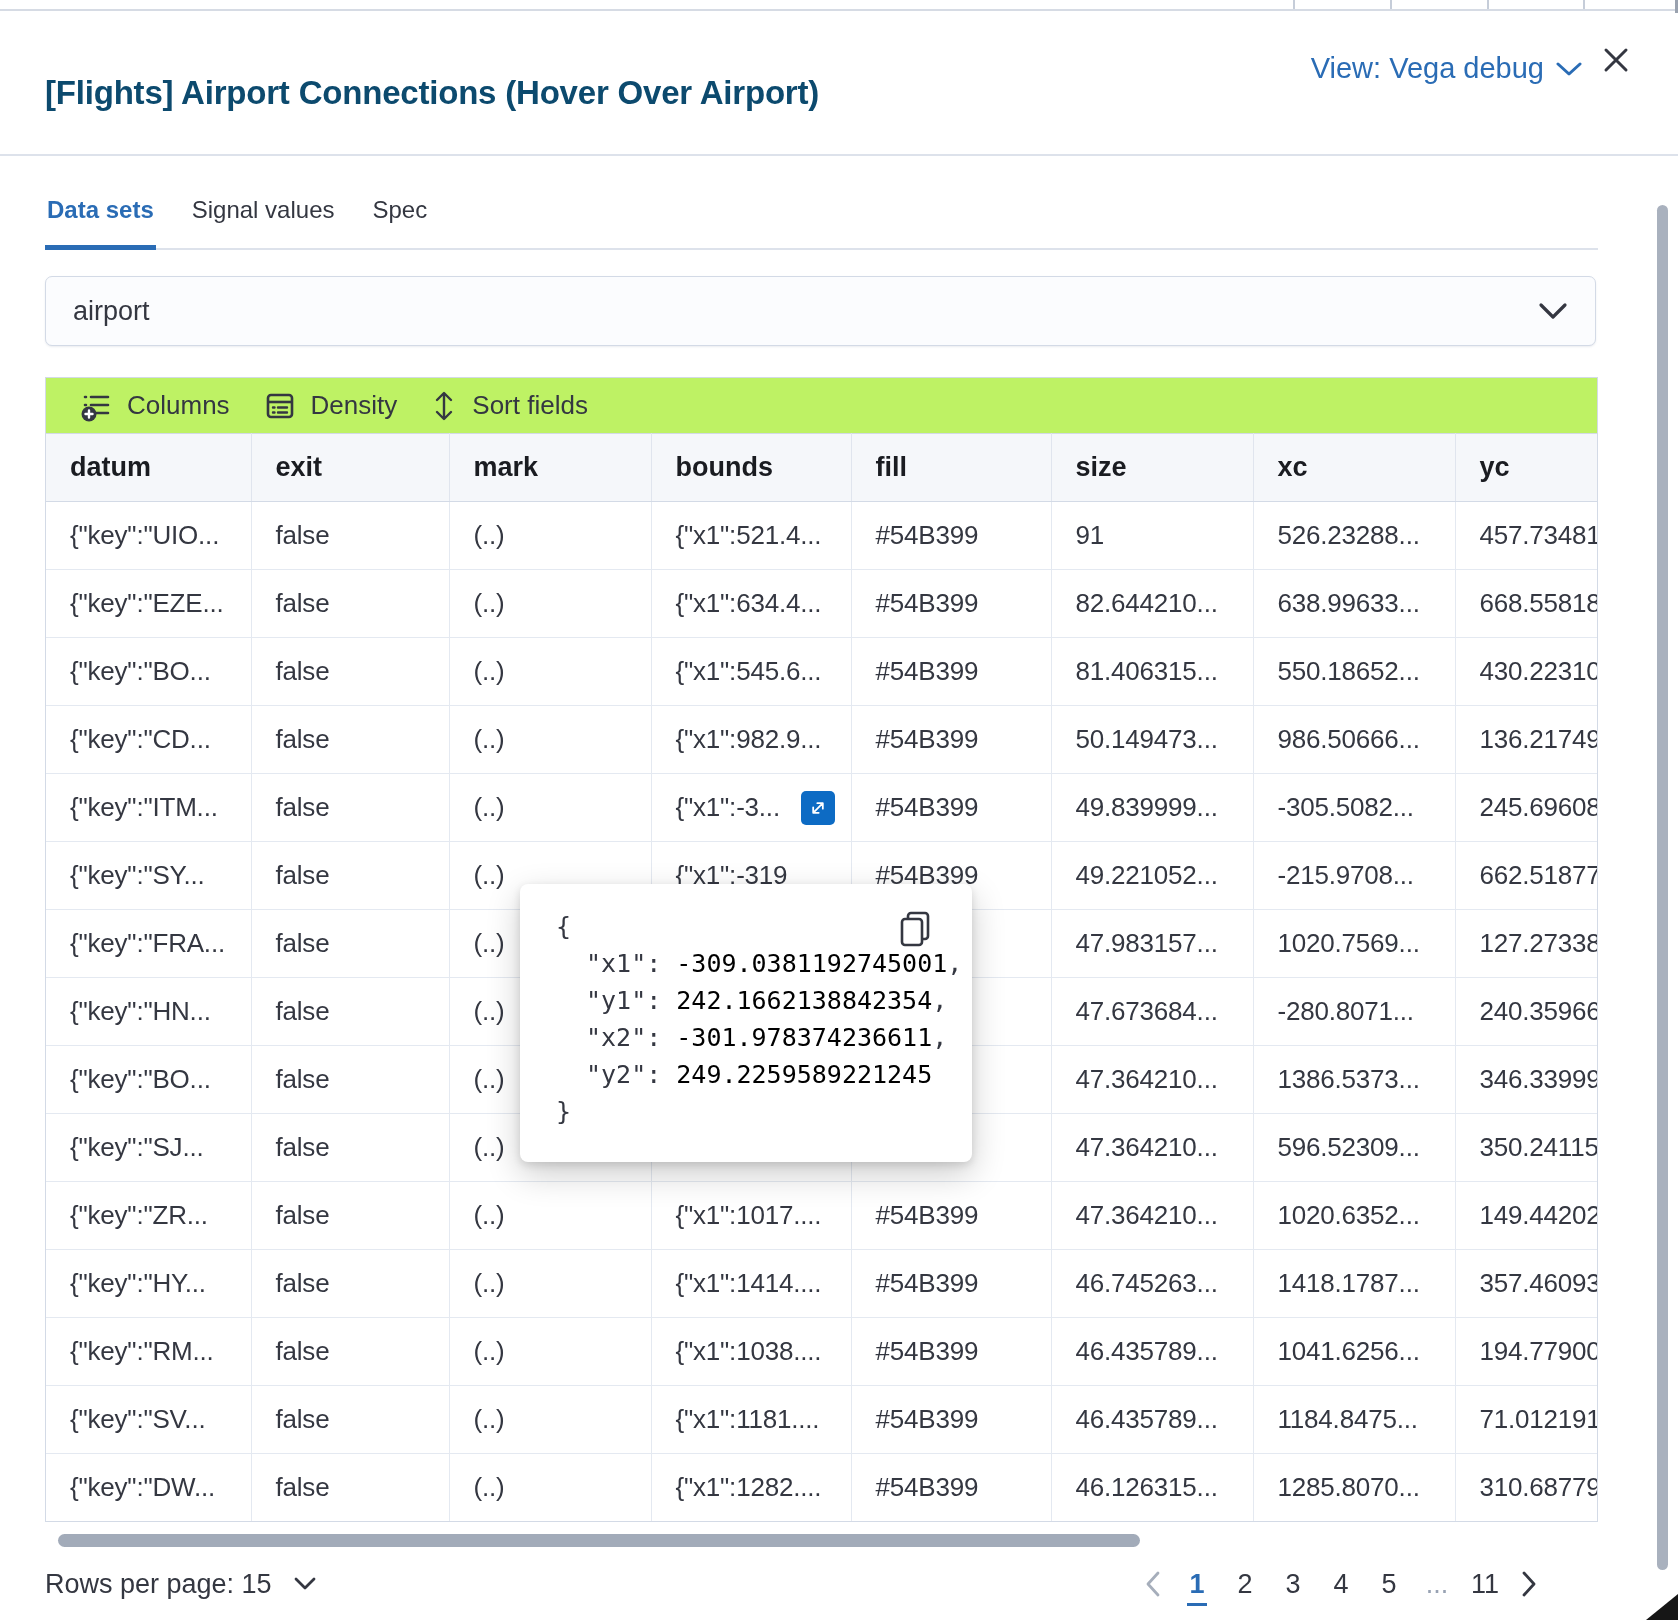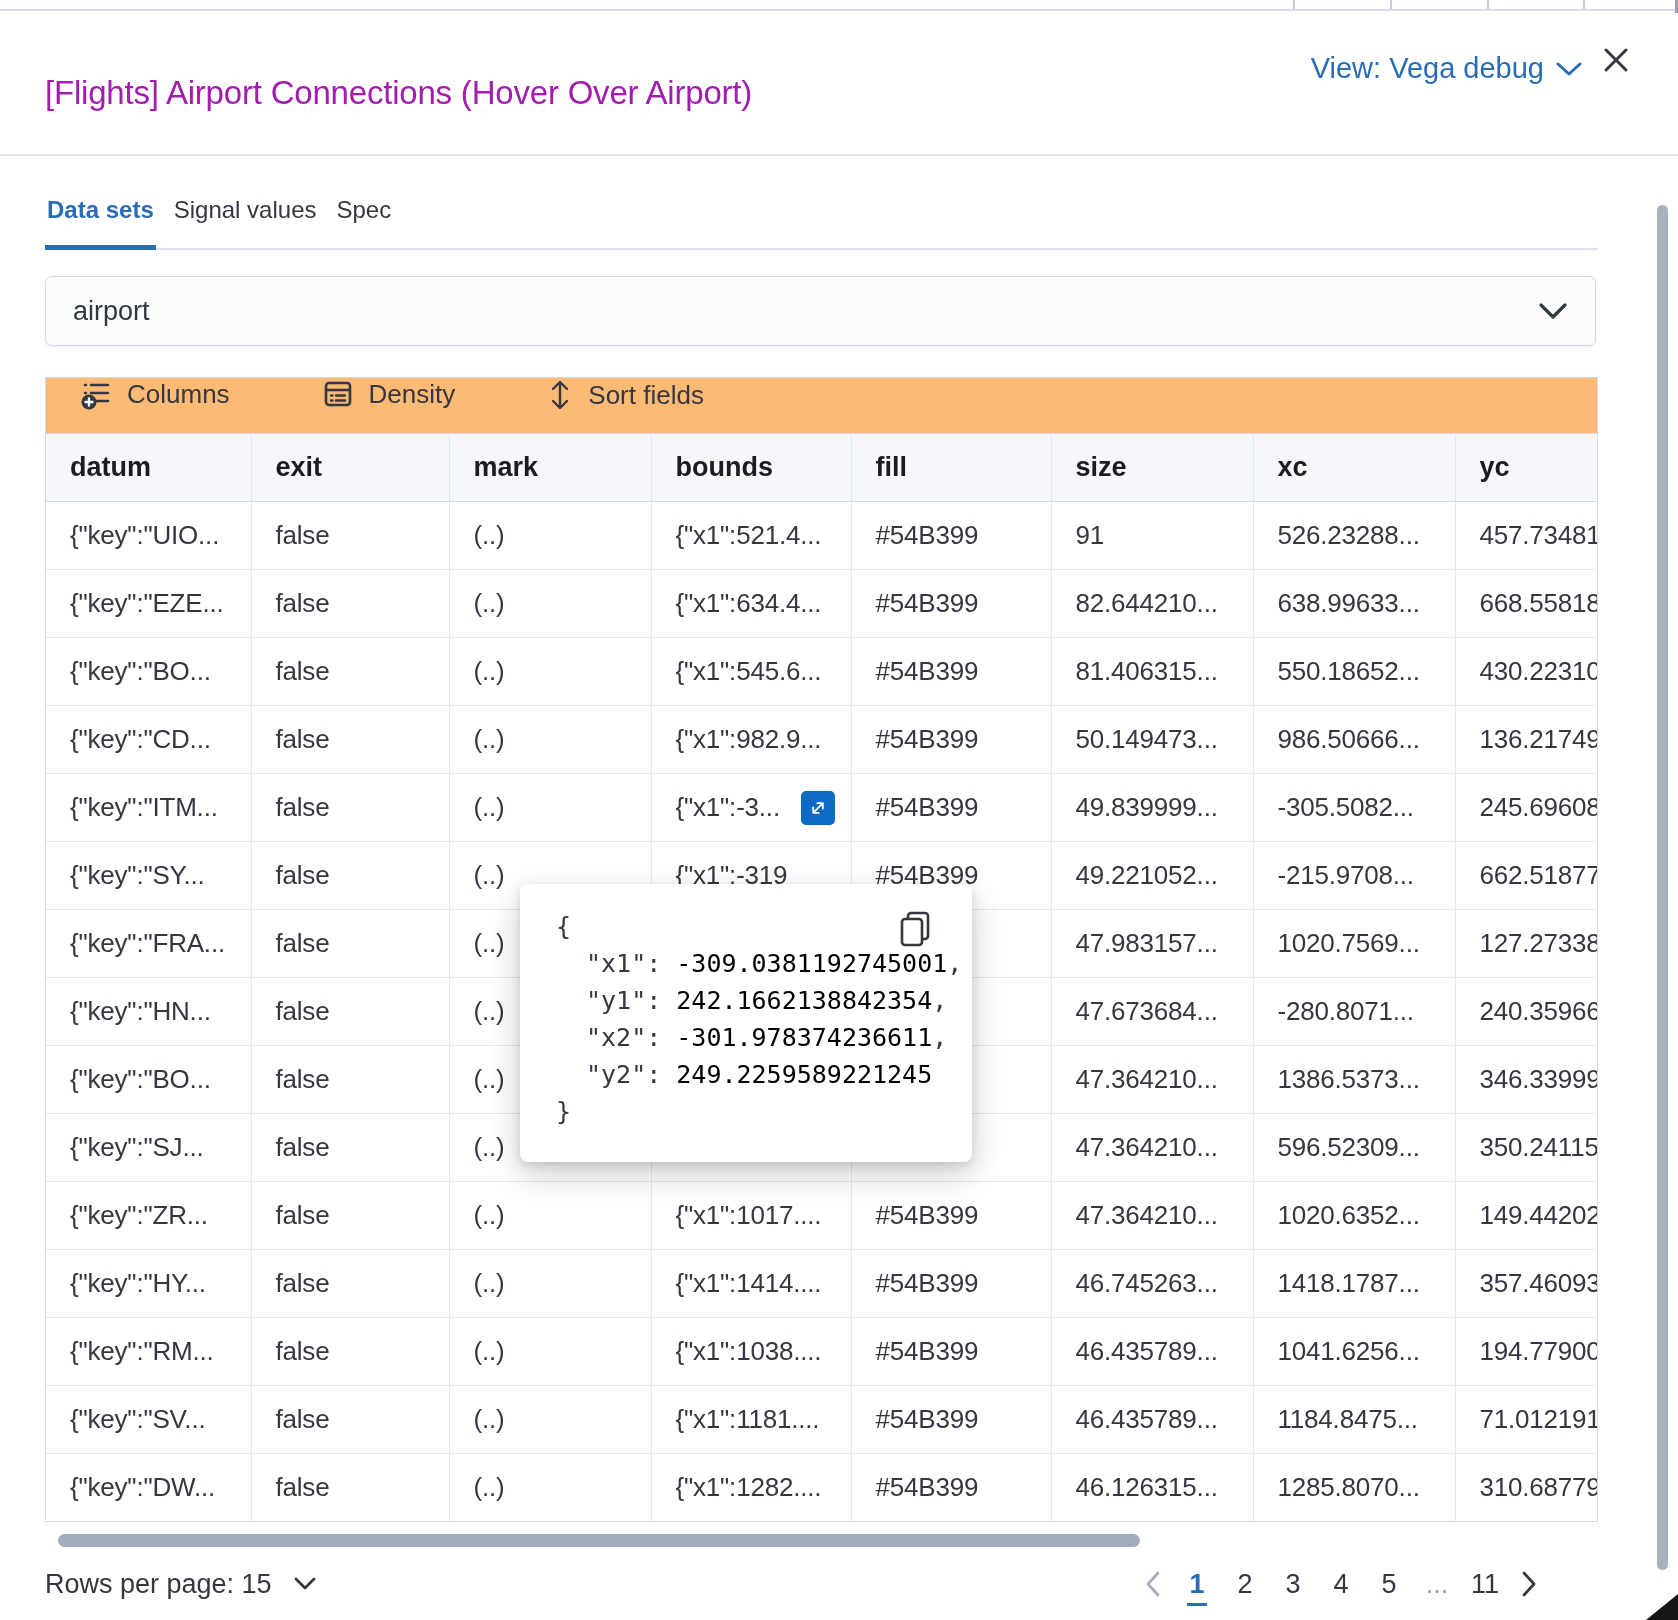--- a/index.html
+++ b/index.html
@@ -6,40 +6,40 @@
   body{
     width:1678px;height:1620px;position:relative;overflow:hidden;
     background:#fff;font-family:"Liberation Sans",sans-serif;color:#343741;
   }
   
   .top-strip{position:absolute;top:0;left:0;width:1678px;height:9px;background:#fff;border-bottom:2px solid #d6dbe4}
   .tick{position:absolute;top:0;width:2px;height:9px;background:#c6cdd9}
   .top-right-sliver{position:absolute;right:0;top:0;width:3px;height:13px;background:#9aa2af}
 
   
-  .page-title{position:absolute;left:45px;top:52px;font-size:33px;font-weight:400;color:#a21caf;letter-spacing:-.2px}
+  .page-title{position:absolute;left:45px;top:52px;font-size:33px;font-weight:700;color:#0c4a6e;letter-spacing:-.2px}
   .view-select{position:absolute;top:52px;right:96px;display:flex;align-items:center;gap:12px;
     font-size:29px;color:#2a6cb5;cursor:pointer}
   .close-btn{position:absolute;left:1596px;top:40px;width:40px;height:40px;background:none;border:none;padding:0;cursor:pointer}
   .header-divider{position:absolute;top:154px;left:0;width:1678px;height:2px;background:#dde2eb}
 
   
-  .tabs{position:absolute;left:45px;top:186px;width:1553px;height:62px;display:flex;gap:16px;border-bottom:2px solid #dde2eb}
+  .tabs{position:absolute;left:45px;top:186px;width:1553px;height:62px;display:flex;gap:34px;border-bottom:2px solid #dde2eb}
   .tab{position:relative;font-size:24px;padding:10px 2px 0 2px;color:#343741;font-weight:500;cursor:pointer}
   .tab.active{color:#2a6cb5;font-weight:600}
   .tab.active::after{content:"";position:absolute;left:0;right:0;bottom:-2px;height:5px;background:#2a6cb5}
 
   
   .dataset-select{position:absolute;left:45px;top:276px;width:1551px;height:70px;border:1px solid #d3dae6;border-radius:7px;
     background:#fbfcfe;display:flex;align-items:center;justify-content:space-between;padding:0 27px;font-size:27px;color:#343741;
     box-shadow:0 1px 2px rgba(152,162,179,.2);cursor:pointer;box-sizing:border-box}
 
   
   .grid{position:absolute;left:45px;top:377px;width:1553px;border:1px solid #d3dae6;background:#fff;box-sizing:border-box}
-  .grid-toolbar{height:55px;display:flex;align-items:flex-start;gap:92px;padding-left:34px;background:#fdba74}
+  .grid-toolbar{height:55px;display:flex;align-items:center;gap:34px;padding-left:34px;background:#bef264}
   .toolbar-btn{display:flex;align-items:center;gap:15px;font-size:26px;color:#343741;background:none;border:none;padding:0;cursor:pointer;font-family:inherit}
   table{width:100%;border-collapse:collapse;table-layout:fixed}
   th{height:67px;background:#f5f7fa;border-top:1px solid #d3dae6;border-bottom:1px solid #d3dae6;border-right:1px solid #e0e5ee;
      font-size:27px;font-weight:700;color:#1a1c21;text-align:left;padding:0 6px 0 24px}
   td{height:67px;border-bottom:1px solid #e4e9f1;border-right:1px solid #e4e9f1;font-size:26px;color:#343741;
      padding:0 8px 0 24px;white-space:nowrap;overflow:hidden;position:relative;letter-spacing:-.2px}
   th:last-child,td:last-child{border-right:none}
   tr:last-child td{border-bottom:none}
   .expand-btn{position:absolute;right:16px;top:50%;transform:translateY(-50%);width:34px;height:34px;border:none;border-radius:5px;
      background:#0d6bc4;cursor:pointer;padding:0;display:flex;align-items:center;justify-content:center}

